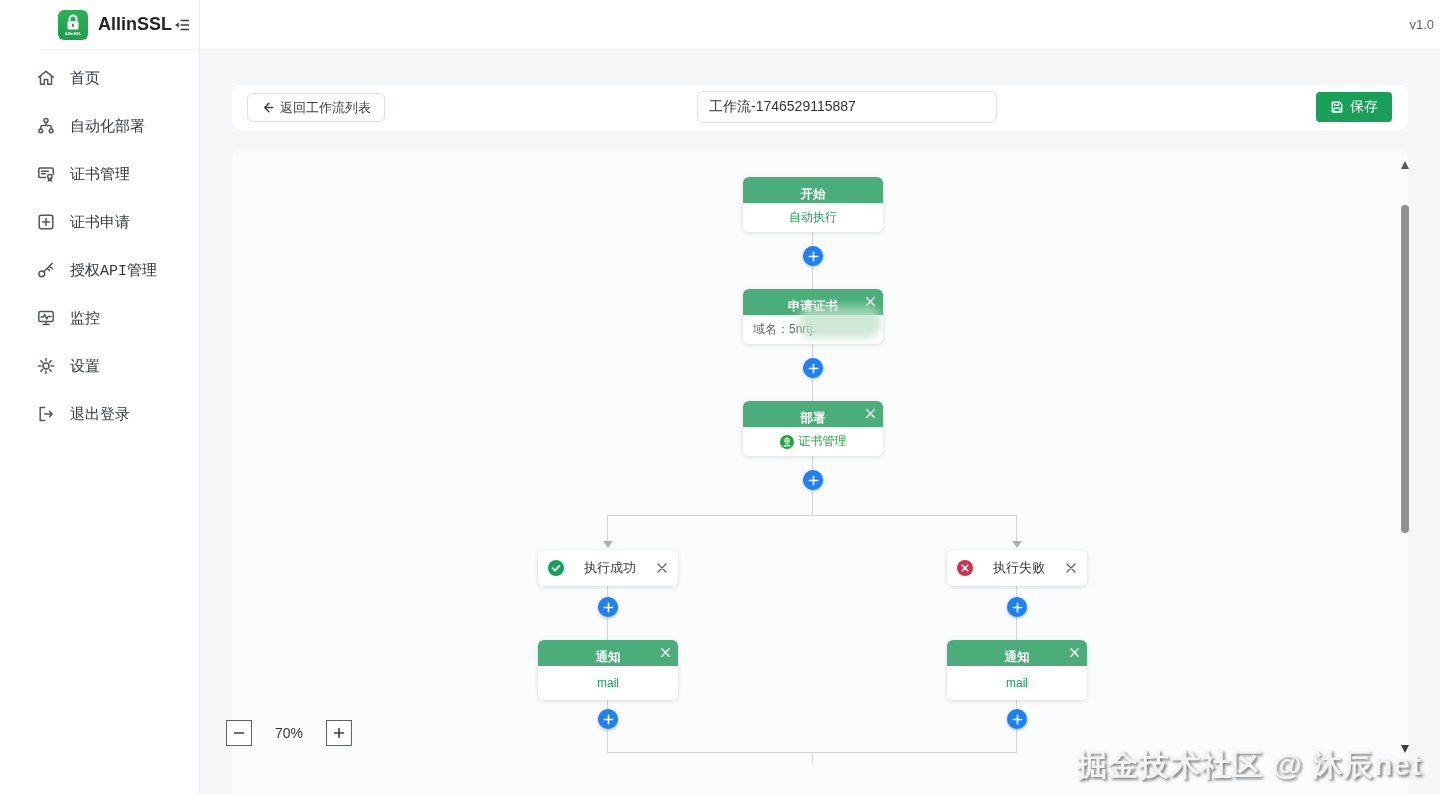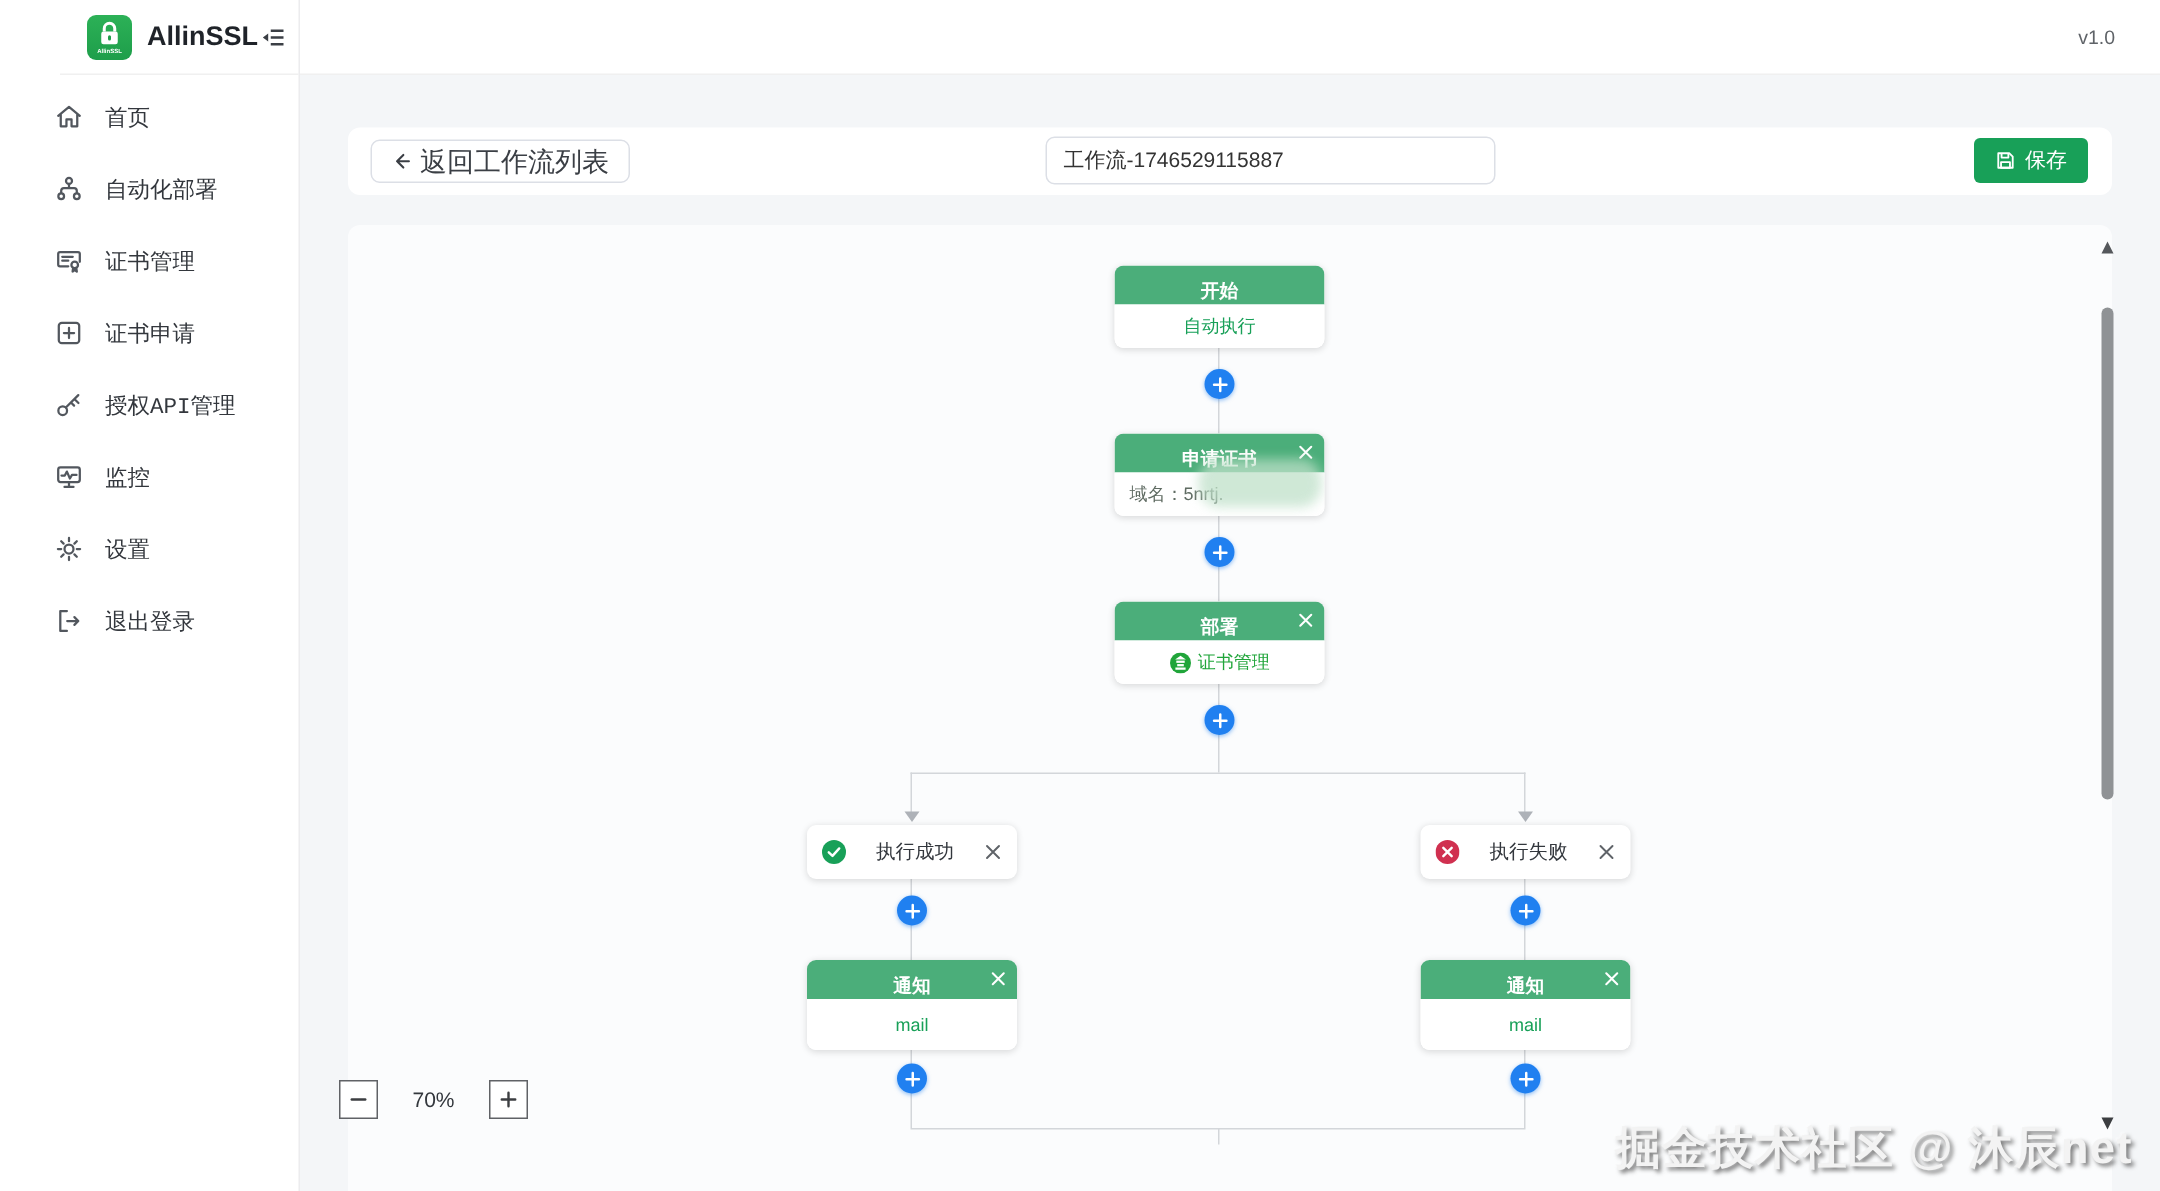--- a/index.html
+++ b/index.html
@@ -33,33 +33,33 @@
     cursor:pointer; color:#33373d; font-size:15px;font-family:Liberation Mono, monospace;
   }
   .side-item .mi { margin-right:14px; }
 
   
   .topbar {
     position:absolute; left:200px; top:0; width:1240px; height:50px;
     background:#fff; border-bottom:1px solid #f0f0f0; z-index:4;
     display:flex; align-items:center; justify-content:flex-end;
   }
-  .version { font-size:13px; color:#5f6368; margin-right:30px;text-align:center; }
+  .version { font-size:13px; color:#5f6368; margin-right:6px;text-align:center; }
 
   
   .main { position:absolute; left:200px; top:50px; width:1240px; height:744px; background:#f4f6f8; }
 
   .toolbar-card {
     position:absolute; left:32px; right:32px; top:35px; height:45px;
     background:#fff; border-radius:8px;
   }
   .back-btn {
     position:absolute; left:15px; top:8px; height:29px; padding:0 13px;
     border:1px solid #dcdfe6; border-radius:6px; background:#fff;
-    display:flex; align-items:center; gap:6px; font-size:18px; color:#3b3f45; cursor:pointer;
+    display:flex; align-items:center; gap:6px; font-size:13px; color:#3b3f45; cursor:pointer;
   }
   .wf-name {
     position:absolute; left:465px; top:6px; width:300px; height:32px;
     border:1px solid #dcdfe6; border-radius:6px; padding:0 11px;
     font-size:14px; color:#333; outline:none; background:#fff;
     font-family:"Liberation Sans","DejaVu Sans",sans-serif;
   }
   .save-btn {
     position:absolute; right:16px; top:7px; height:30px; padding:0 14px;
     background:#18a058; border:none; border-radius:4px; color:#fff;

